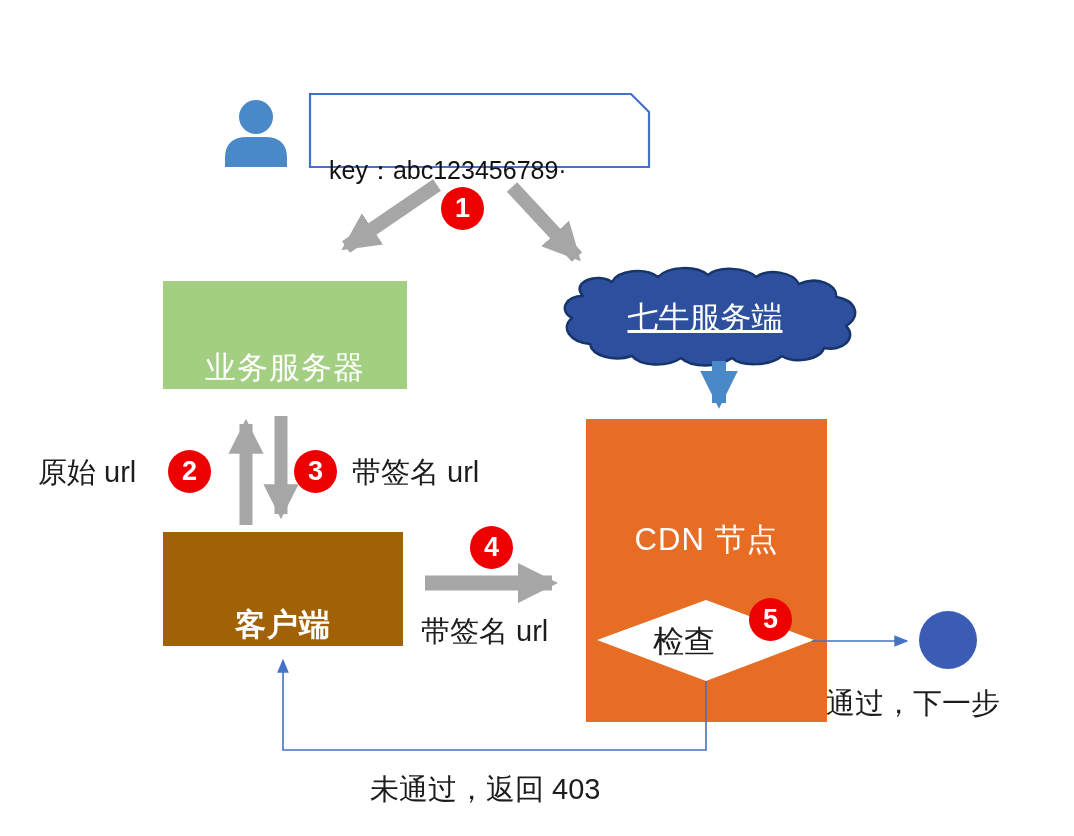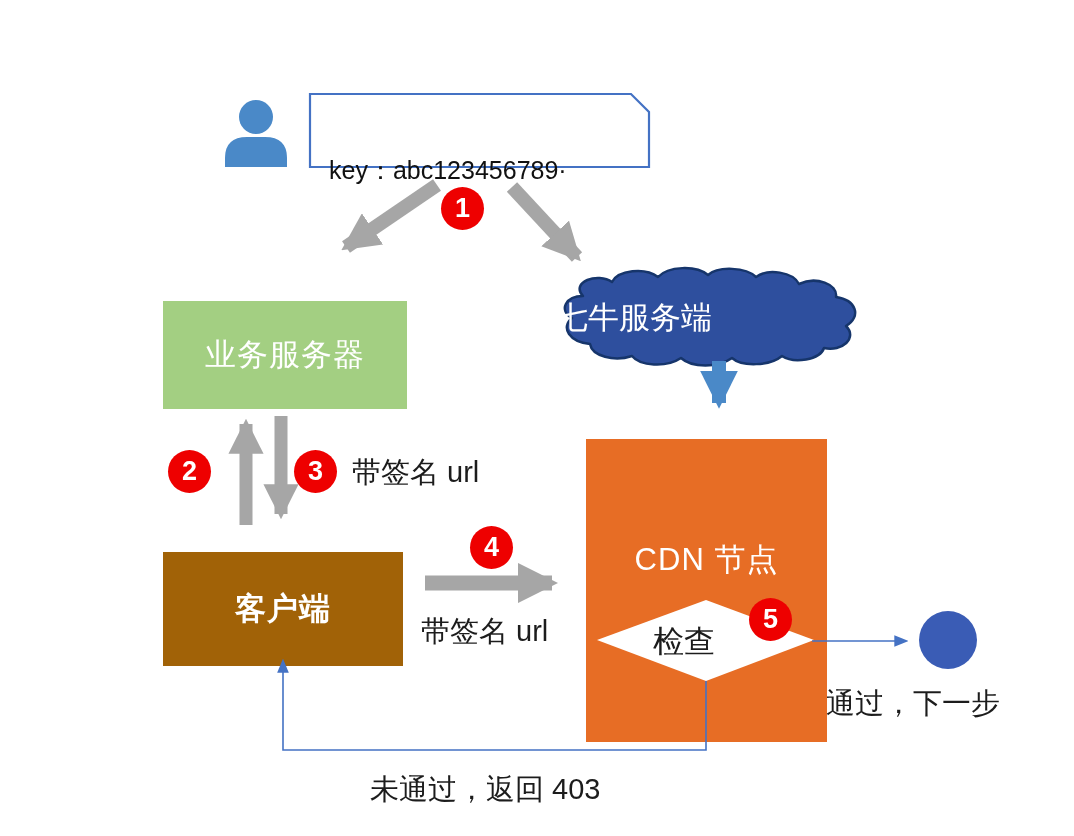--- a/index.html
+++ b/index.html
@@ -1,30 +1,30 @@
 <!DOCTYPE html>
 <html><head>
 <meta charset="utf-8">
 <style>
   html,body{margin:0;padding:0;background:#ffffff;}
   #canvas{
     position:relative;width:1074px;height:836px;background:#ffffff;overflow:hidden;
     font-family:"Liberation Sans","DejaVu Sans",sans-serif;
   }
-  .box{position:absolute;display:flex;align-items:center;justify-content:center;z-index:1;margin-top:20px;}
+  .box{position:absolute;display:flex;align-items:flex-end;justify-content:center;z-index:1;}
   .box .box-label{color:#ffffff;font-size:31px;letter-spacing:1px;}
   #business-server{left:163px;top:281px;width:244px;height:108px;background:#A3CF82;}
   #client-box{left:163px;top:532px;width:240px;height:114px;background:#a16207;font-weight:bold;}
   #cdn-box{left:586px;top:419px;width:241px;height:303px;background:#E76D25;}
   #cdn-box .box-label{position:absolute;top:100px;left:0;width:100%;text-align:center;}
   svg.layer{position:absolute;left:0;top:0;z-index:2;}
   .label{position:absolute;z-index:3;font-size:29px;color:#1c1c1c;white-space:nowrap;}
   .label.white{color:#ffffff;}
   #key-text{left:329px;top:114px;font-size:25px;color:#111;margin-top:40px;}
-  #cloud-label{left:557px;top:297px;width:296px;text-align:left;font-size:31px;}
+  #cloud-label{left:557px;top:297px;width:296px;text-align:center;font-size:31px;text-decoration:underline;}
   #check-label{left:653px;top:621px;width:104px;text-align:left;font-size:31px;}
   #lbl-original-url{left:38px;top:453px;}
   #lbl-signed-url-top{left:352px;top:453px;}
   #lbl-signed-url-bottom{left:421px;top:612px;}
   #lbl-pass{left:826px;top:684px;}
   #lbl-fail{left:370px;top:770px;}
   .badge{
     position:absolute;width:43px;height:43px;border-radius:50%;background:#EE0000;
     color:#ffffff;display:flex;align-items:center;justify-content:center;
     font-size:27px;font-weight:600;z-index:3;
@@ -97,18 +97,19 @@
 
   <div class="badge" id="badge-1">1</div>
   <div class="badge" id="badge-2">2</div>
   <div class="badge" id="badge-3">3</div>
   <div class="badge" id="badge-4">4</div>
   <div class="badge" id="badge-5">5</div>
 
   <div class="label" id="key-text">key：abc123456789·</div>
   <div class="label white" id="cloud-label">七牛服务端</div>
   <div class="label" id="check-label">检查</div>
+  <div class="label" id="lbl-original-url">原始 url</div>
   <div class="label" id="lbl-signed-url-top">带签名 url</div>
   <div class="label" id="lbl-signed-url-bottom">带签名 url</div>
   <div class="label" id="lbl-pass">通过，下一步</div>
   <div class="label" id="lbl-fail">未通过，返回 403</div>
 
 </div>
 
 </body></html>

